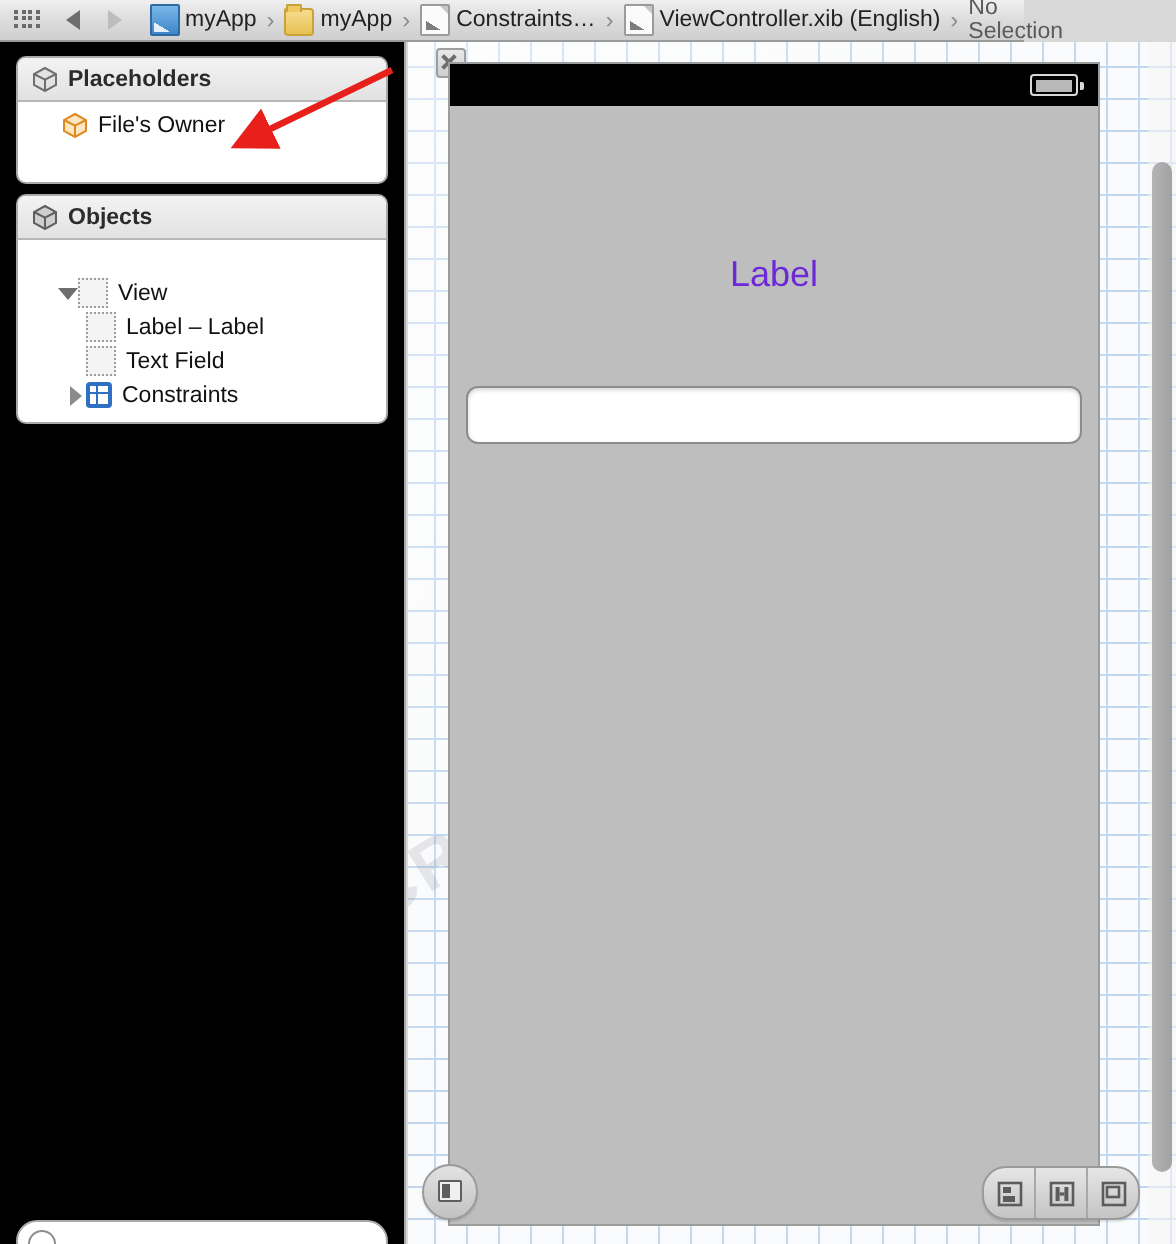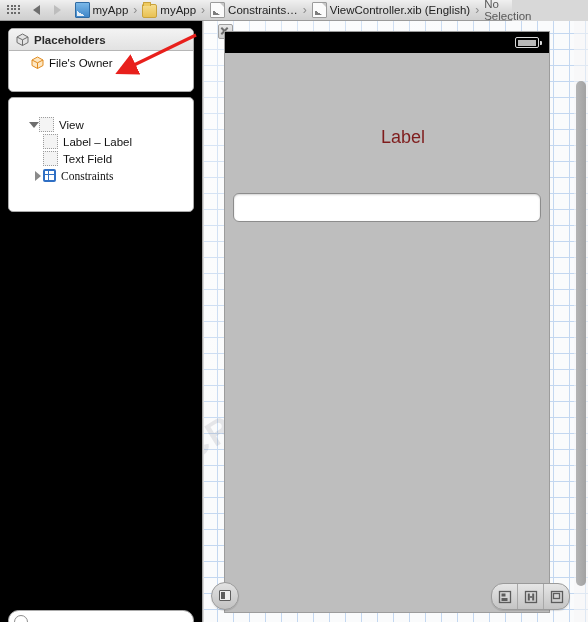--- a/index.html
+++ b/index.html
@@ -151,21 +151,21 @@
     content: ""; position: absolute; left: 3px; top: 0; width: 1px; height: 9px;
     background: #2f6fc4;
   }
   .ic-constraints::after {
     content: ""; position: absolute; left: 0; top: 3px; width: 9px; height: 1px;
     background: #2f6fc4;
   }
 
   .indent-1 { padding-left: 15px; margin-top: 15px; }
   .indent-2 { padding-left: 34px; }
-  .indent-2b { padding-left: 19px; font-family: Liberation Serif, serif; }
+  .indent-2b { padding-left: 19px; }
   .tree-label { font-size: 11.5px; color: #111; margin-left: 5px; }
 
   
   #filter-field {
     position: absolute; left: 8px; bottom: -9px; width: 186px; height: 21px;
     background: #fff; border: 1px solid #a9a9a9; border-radius: 11px;
     box-sizing: border-box;
   }
   #filter-circle {
     position: absolute; left: 5px; top: 4px; width: 12px; height: 12px;
@@ -218,22 +218,22 @@
   }
   #battery::before {
     content: ""; position: absolute; left: 1.5px; top: 1.5px;
     width: 18px; height: 6px; background: #b9b9b9;
   }
   #battery::after {
     content: ""; position: absolute; right: -4px; top: 3px;
     width: 2px; height: 4px; background: #d8d8d8; border-radius: 0 1px 1px 0;
   }
   #ib-label {
-    position: absolute; left: 16px; top: 95px; width: 324px;
-    text-align: center; font-size: 18px; color: #7f1d1d;
+    position: absolute; left: 0; top: 95px; width: 324px;
+    text-align: center; font-size: 18px; color: #6d28d9;
     font-family: "Liberation Sans", sans-serif;
   }
   #ib-textfield {
     position: absolute; left: 8px; top: 161px; width: 308px; height: 29px;
     background: #ffffff; border: 1px solid #8c8c8c; border-radius: 6px;
     box-sizing: border-box;
     box-shadow: inset 0 1px 2px rgba(0,0,0,.18);
   }
 
   #watermark {
@@ -368,20 +368,30 @@
               <polyline points="1,4 6.5,6.8 12,4" fill="none" stroke="#e08a1e" stroke-width="1"></polyline>
               <line x1="6.5" y1="6.8" x2="6.5" y2="12.5" stroke="#e08a1e" stroke-width="1"></line>
             </svg>
           </span>
           <span class="row-label">File's Owner</span>
         </div>
       </div>
     </div>
 
     <div class="panel" id="panel-objects">
+      <div class="panel-header">
+        <span class="cube">
+          <svg width="13" height="13" viewBox="0 0 13 13">
+            <polygon points="6.5,1 12,4 12,9.5 6.5,12.5 1,9.5 1,4" fill="#cfcfcf" stroke="#5f5f5f" stroke-width="1"></polygon>
+            <polyline points="1,4 6.5,6.8 12,4" fill="none" stroke="#5f5f5f" stroke-width="1"></polyline>
+            <line x1="6.5" y1="6.8" x2="6.5" y2="12.5" stroke="#5f5f5f" stroke-width="1"></line>
+          </svg>
+        </span>
+        <span class="panel-title">Objects</span>
+      </div>
       <div class="panel-body">
 
         <div class="tree-row indent-1">
           <span class="twisty open"></span>
           <span class="ic-view"></span>
           <span class="tree-label">View</span>
         </div>
 
         <div class="tree-row indent-2">
           <span class="ic-view"></span>

